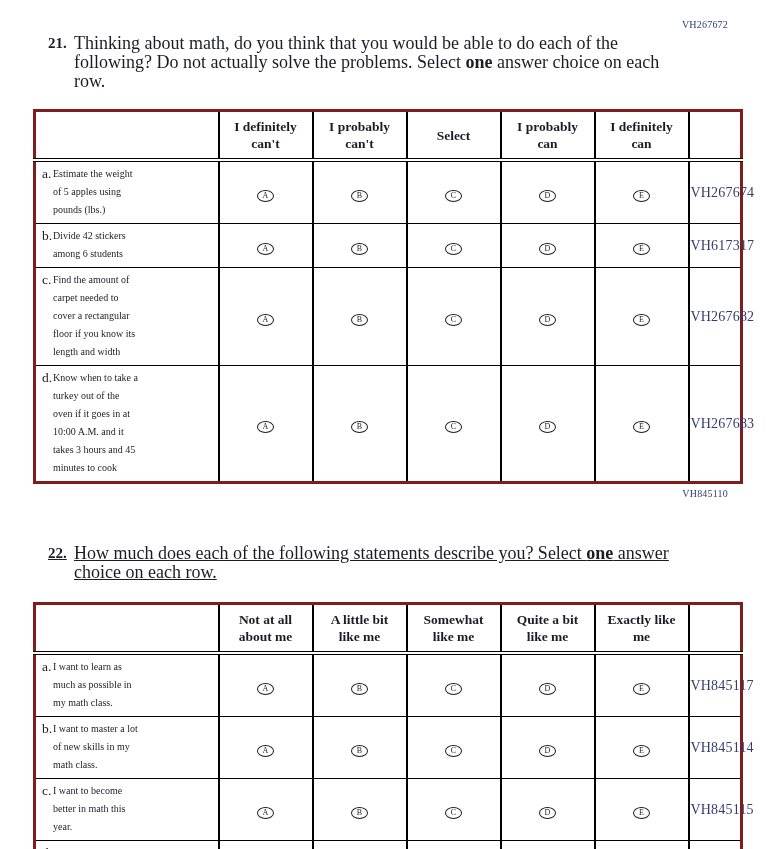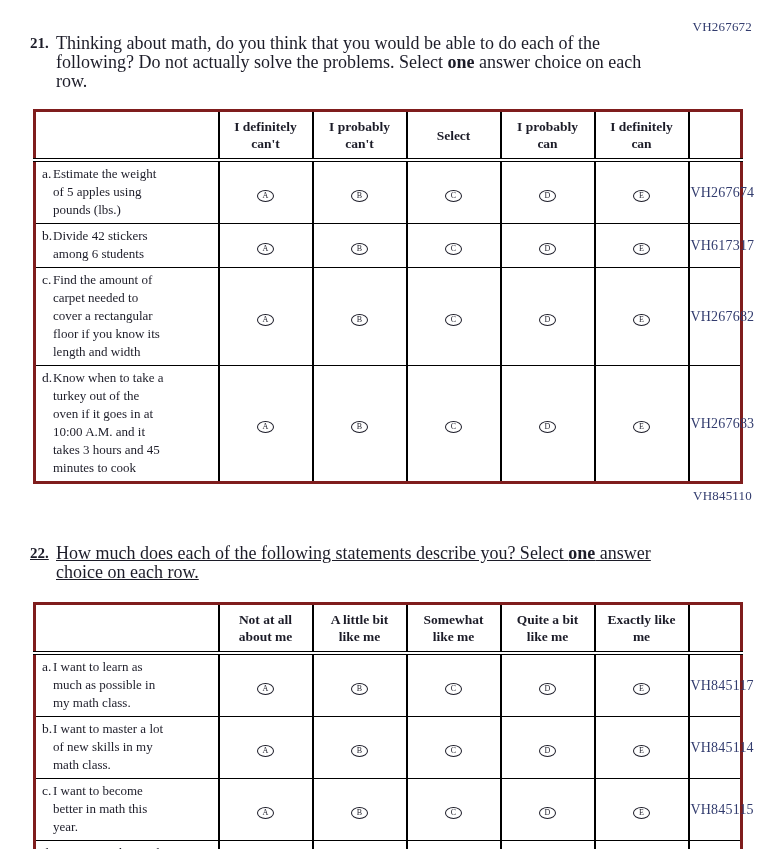--- a/index.html
+++ b/index.html
@@ -7,30 +7,30 @@
   body { font-family: "Liberation Serif", "DejaVu Serif", serif; color: #1c1c28; }
   .page {
     position: relative;
     width: 768px;
     height: 849px;
     background: #ffffff;
     overflow: hidden;
   }
   .form-code {
     position: absolute;
-    right: 16px;
-    font-size: 13px;
+    right: 40px;
+    font-size: 10px;
     letter-spacing: 0.2px;
     color: #323c6e;
   }
   .form-code.q21 { top: 19px; }
   .form-code.q22 { top: 488px; text-align: right; }
   .question {
     display: flex;
-    margin-left: 30px;
+    margin-left: 48px;
     width: 640px;
   }
   .question.q21 { margin-top: 34px; }
   .question.q22 { margin-top: 60px; text-decoration: underline; }
   .qnum {
     font-weight: bold;
     font-size: 15px;
     line-height: 19px;
     width: 26px;
     flex: 0 0 26px;
@@ -73,21 +73,21 @@
   td.label-cell { padding: 3px 2px 4px 0; vertical-align: top; }
   .label-wrap { display: flex; }
   .row-letter {
     flex: 0 0 17px;
     padding-left: 6px;
     font-size: 13.5px;
     line-height: 18px;
   }
   .row-text {
     flex: 1;
-    font-size: 13px;
+    font-size: 10px;
     line-height: 18px;
     white-space: pre-line;
   }
   td.bubble-cell { text-align: center; }
   .bubble {
     display: inline-flex;
     width: 17px;
     height: 12px;
     border: 1px solid #1c1c28;
     border-radius: 50%;

